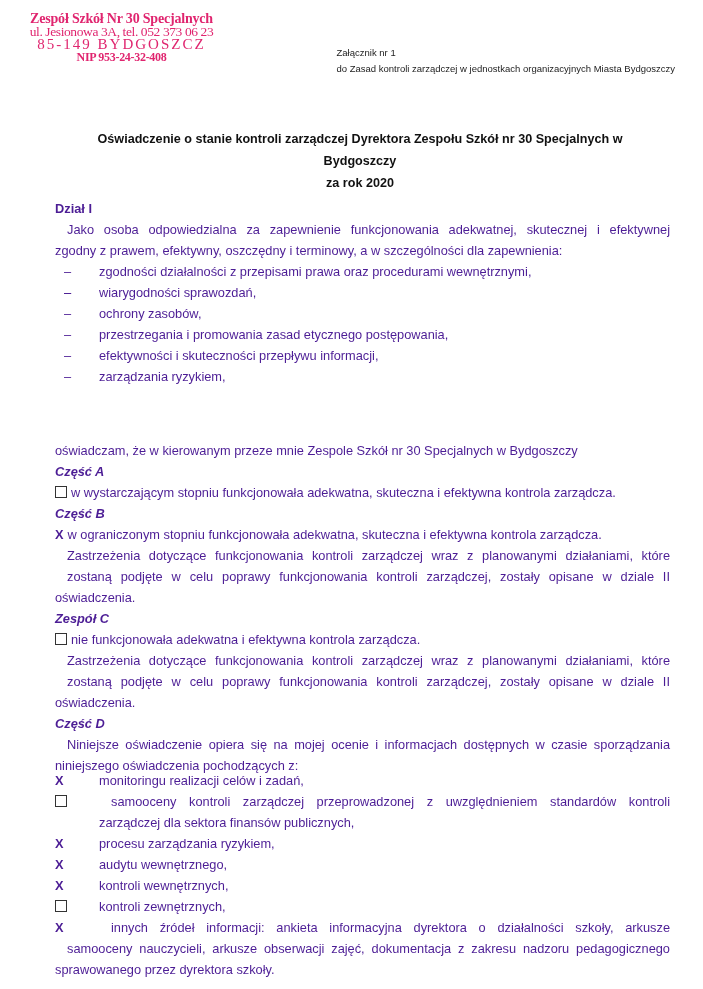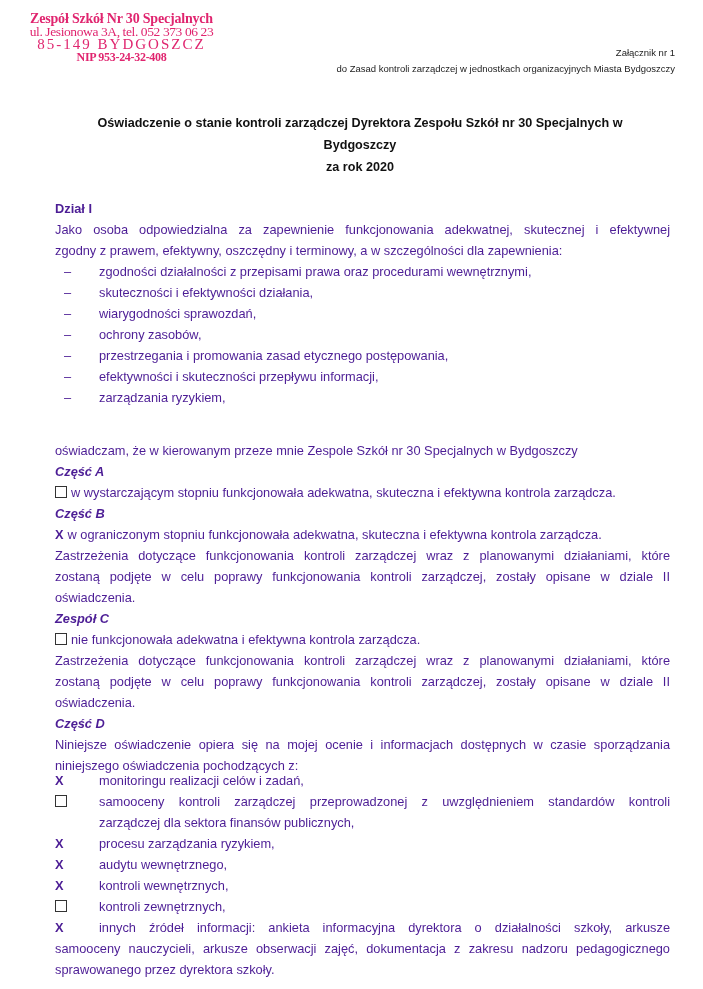--- a/index.html
+++ b/index.html
@@ -10,30 +10,30 @@
     .stamp {
       position: absolute; left: 14px; top: 12px; width: 215px;
       font-family: "Liberation Serif", "DejaVu Serif", serif; color: #e0256f;
       text-align: center; line-height: 13px;
     }
     .stamp .l1 { font-size: 14px; font-weight: bold; letter-spacing: -0.2px; }
     .stamp .l2 { font-size: 13.5px; letter-spacing: -0.4px; }
     .stamp .l3 { font-size: 15px; letter-spacing: 2px; }
     .stamp .l4 { font-size: 12px; font-weight: bold; letter-spacing: -0.3px; }
 
-    .annex { position: absolute; right: 28px; top: 45px; text-align: right; font-size: 9.5px; line-height: 16px; color: #222; }
+    .annex { position: absolute; right: 28px; top: 45px; text-align: left; font-size: 9.5px; line-height: 16px; color: #222; }
     .annex .a1 { margin-right: 0; }
 
     .title {
-      position: absolute; left: 60px; width: 600px; top: 112px; text-align: center;
+      position: absolute; left: 60px; width: 600px; top: 128px; text-align: center;
       font-weight: bold; font-size: 12.6px; line-height: 22px; color: #111;
     }
 
     .body { position: absolute; left: 55px; width: 615px; font-size: 12.8px; line-height: 21px; color: #4c1d95; }
-    .jline { text-align: justify; text-align-last: justify; }
+    .jline { text-align: justify; text-align-last: justify; margin-left: 12px; }
     .bold { font-weight: bold; }
     .part { font-weight: bold; font-style: italic; }
 
     .dash-list { list-style: none; margin: 0; padding: 0; }
     .dash-list li { position: relative; padding-left: 44px; }
     .dash-list li .dash { position: absolute; left: 9px; top: 0; }
 
     .cbox {
       display: inline-block; width: 10px; height: 10px; border: 1px solid #333; vertical-align: -1px; margin-right: 4px; background: #fff;
     }
@@ -64,21 +64,21 @@
   <div>Bydgoszczy</div>
   <div>za rok 2020</div>
 </div>
 
 <div class="body" style="top:198px;">
   <div class="bold">Dział I</div>
   <div class="jline">Jako osoba odpowiedzialna za zapewnienie funkcjonowania adekwatnej, skutecznej i efektywnej</div>
   <div>zgodny z prawem, efektywny, oszczędny i terminowy, a w szczególności dla zapewnienia:</div>
   <ul class="dash-list">
     <li><span class="dash">–</span><span>zgodności działalności z przepisami prawa oraz procedurami wewnętrznymi,</span></li>
-    <li><span class="dash">–</span><span>skuteczności i efektywności działania,</span></li>
+    <li><span class="dash">–</span></li>
     <li><span class="dash">–</span><span>wiarygodności sprawozdań,</span></li>
     <li><span class="dash">–</span><span>ochrony zasobów,</span></li>
     <li><span class="dash">–</span><span>przestrzegania i promowania zasad etycznego postępowania,</span></li>
     <li><span class="dash">–</span><span>efektywności i skuteczności przepływu informacji,</span></li>
     <li><span class="dash">–</span><span>zarządzania ryzykiem,</span></li>
   </ul>
 </div>
 
 <div class="body" style="top:440px;">
   <div>oświadczam, że w kierowanym przeze mnie Zespole Szkół nr 30 Specjalnych w Bydgoszczy</div>

